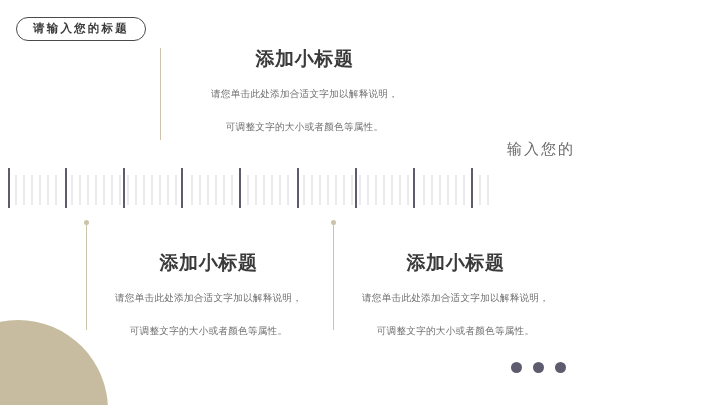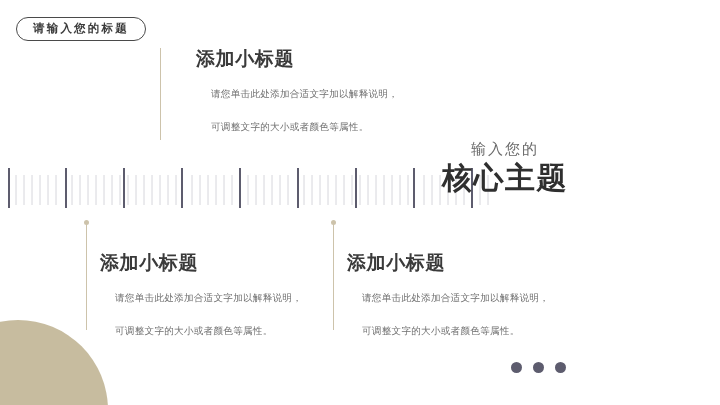--- a/index.html
+++ b/index.html
@@ -83,20 +83,21 @@
     position: absolute;
     left: -2.0px;
     top: -2.4px;
     width: 5.4px;
     height: 5.4px;
     border-radius: 50%;
     background: #cdc3ab;
   }
   .block .body {
     position: absolute;
+    text-align: center;
   }
   .sub-head {
     font-size: 19px;
     font-weight: 700;
     color: #3a3a3a;
     letter-spacing: 0.6px;
     line-height: 1.15;
     margin: 0 0 11px 0;
     white-space: nowrap;
   }
@@ -120,23 +121,23 @@
   #block-2 .body { left: 14px; top: 30px; }
 
   
   #block-3 { left: 333px; top: 222px; }
   #block-3 .rule { left: 0px; height: 108px; }
   #block-3 .body { left: 14px; top: 30px; }
 
   
   .hero {
     position: absolute;
-    right: 24px;
+    right: 17px;
     top: 140px;
-    text-align: center;
+    text-align: left;
     z-index: 5;
   }
   .hero-eyebrow {
     font-size: 15px;
     color: #6a6a6a;
     letter-spacing: 2.0px;
     line-height: 1.2;
     margin: 0 0 2px 0;
     white-space: nowrap;
   }
@@ -275,21 +276,20 @@
     <div class="rule capped"></div>
     <div class="body">
       <h2 class="sub-head">添加小标题</h2>
       <p class="para">请您单击此处添加合适文字加以解释说明，</p>
       <p class="para">可调整文字的大小或者颜色等属性。</p>
     </div>
   </div>
 
   <div class="hero">
     <p class="hero-eyebrow">输入您的</p>
-    <h1 class="hero-title">核心主题</h1>
   </div>
 
   <div class="dots">
       <span class="dot" style="background: rgb(93, 92, 110);"></span>
       <span class="dot" style="background: rgb(93, 92, 110);"></span>
       <span class="dot" style="background: rgb(93, 92, 110);"></span>
     </div>
 
 </div>
 

